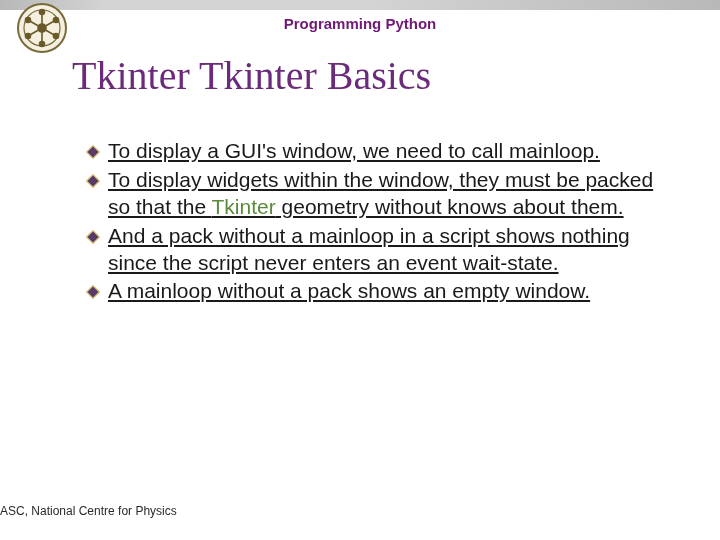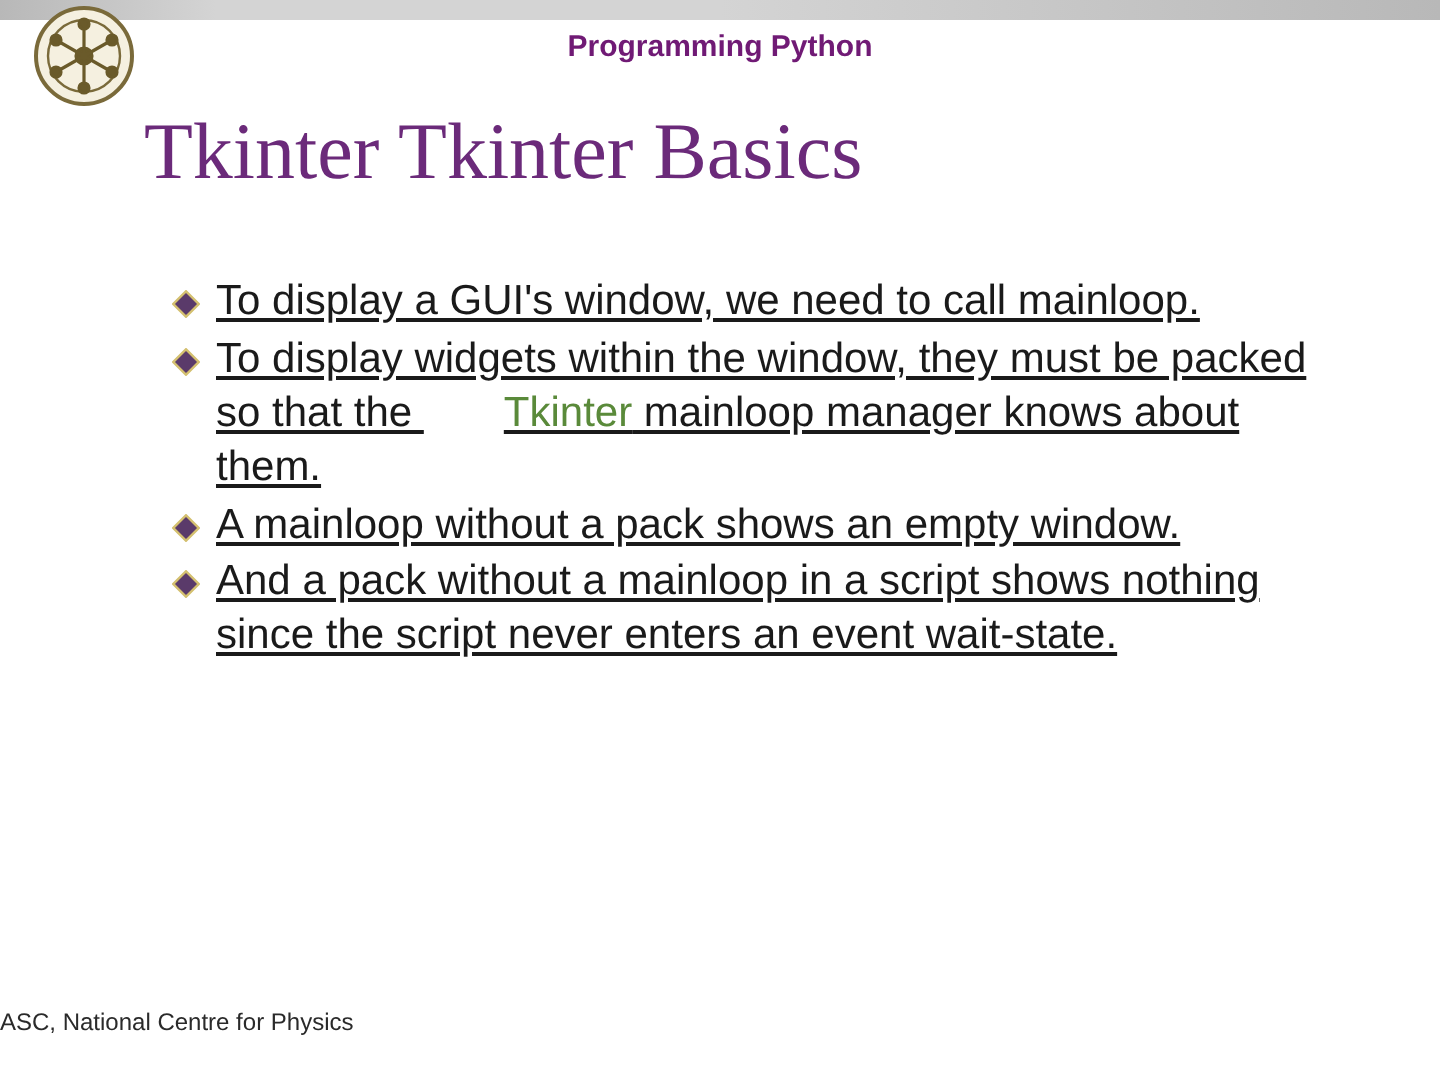--- a/index.html
+++ b/index.html
@@ -68,21 +68,20 @@
   .bullet-icon svg { width: 100%; height: 100%; display: block; }
   .bullet-text {
     font-size: 21px;
     line-height: 1.28;
     color: #1a1a1a;
     font-family: Verdana, Geneva, sans-serif;
     text-decoration: underline;
   }
   .highlight {
     color: #5a8a3a;
-    margin-left: 40px;
   }
   .footer {
     position: absolute;
     bottom: 22px;
     left: 0;
     right: 0;
     font-size: 12px;
     color: #2a2a2a;
     font-family: "Trebuchet MS", Verdana, sans-serif;
   }
@@ -123,36 +122,36 @@
     </span>
     <span class="bullet-text"><span>To display a GUI's window, we need to call mainloop.</span><span class="highlight"></span><span></span></span>
   </div>
 
   <div class="bullet-item">
     <span class="bullet-icon">
       <svg viewBox="0 0 14 14">
           <rect x="2.5" y="2.5" width="9" height="9" transform="rotate(45 7 7)" fill="#5a3a6a" stroke="#d4c070" stroke-width="1.2"></rect>
         </svg>
     </span>
-    <span class="bullet-text"><span>To display widgets within the window, they must be packed so that the </span><span class="highlight">Tkinter</span><span> mainloop manager knows about them.</span></span>
+    <span class="bullet-text"><span>To display widgets within the window, they must be packed so that the </span><span class="highlight">Tkinter</span><span> geometry without knows about them.</span></span>
+  </div>
+
+  <div class="bullet-item">
+    <span class="bullet-icon">
+      <svg viewBox="0 0 14 14">
+          <rect x="2.5" y="2.5" width="9" height="9" transform="rotate(45 7 7)" fill="#5a3a6a" stroke="#d4c070" stroke-width="1.2"></rect>
+        </svg>
+    </span>
+    <span class="bullet-text"><span>And a pack without a mainloop in a script shows nothing since the script never enters an event wait-state.</span><span class="highlight"></span><span></span></span>
   </div>
 
   <div class="bullet-item">
     <span class="bullet-icon">
       <svg viewBox="0 0 14 14">
           <rect x="2.5" y="2.5" width="9" height="9" transform="rotate(45 7 7)" fill="#5a3a6a" stroke="#d4c070" stroke-width="1.2"></rect>
         </svg>
     </span>
     <span class="bullet-text"><span>A mainloop without a pack shows an empty window.</span><span class="highlight"></span><span></span></span>
   </div>
 
-  <div class="bullet-item">
-    <span class="bullet-icon">
-      <svg viewBox="0 0 14 14">
-          <rect x="2.5" y="2.5" width="9" height="9" transform="rotate(45 7 7)" fill="#5a3a6a" stroke="#d4c070" stroke-width="1.2"></rect>
-        </svg>
-    </span>
-    <span class="bullet-text"><span>And a pack without a mainloop in a script shows nothing since the script never enters an event wait-state.</span><span class="highlight"></span><span></span></span>
-  </div>
-
 </div>
 
 <div class="footer">ASC, National Centre for Physics</div>
 
 </body></html>

